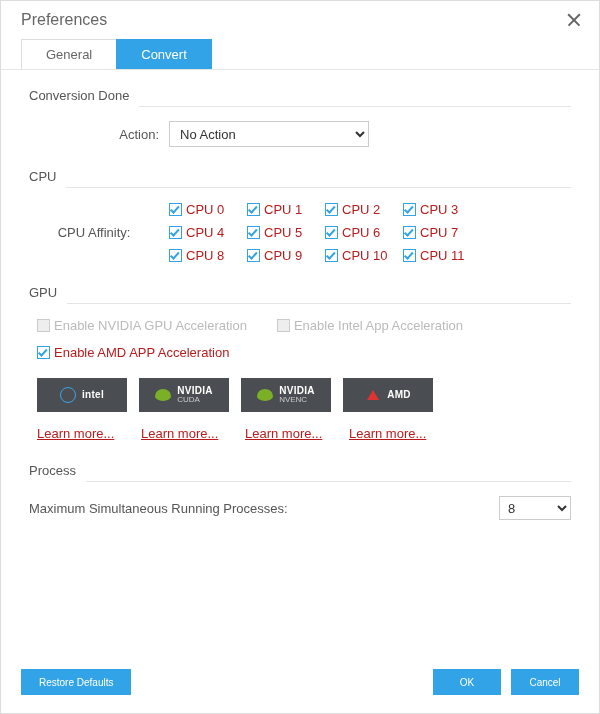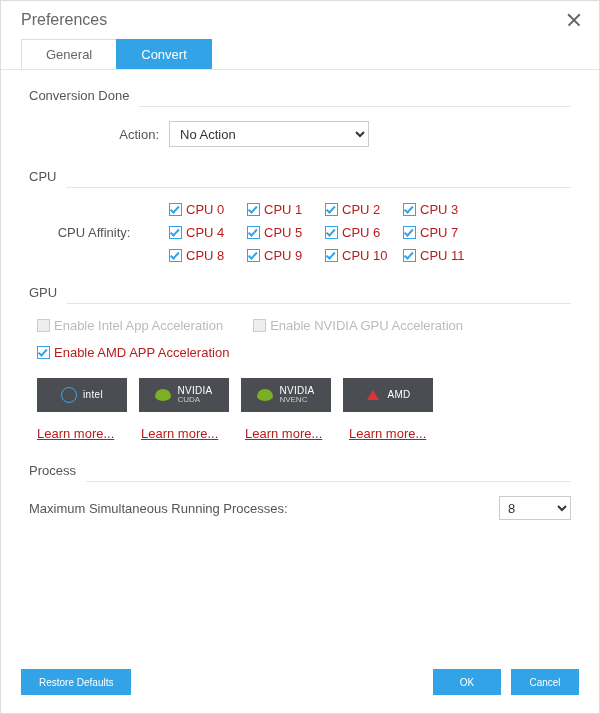--- a/index.html
+++ b/index.html
@@ -28,21 +28,21 @@
 .box { width: 13px; height: 13px; border: 1px solid #32a3e6; display: inline-flex; align-items: center; justify-content: center; background:#fff; }
 .box.checked::after { content: ""; width: 7px; height: 3px; border-left: 2px solid #32a3e6; border-bottom: 2px solid #32a3e6; transform: rotate(-48deg) translate(0px,-1px); }
 .box.disabled { border-color: #ccc; background:#eee; }
 .gpu-row { display: flex; gap: 30px; margin: 8px 0 12px 8px; }
 .chk.disabled { color: #bbb; }
 .amd-row { margin: 6px 0 18px 8px; }
 .badge-row { display: flex; gap: 12px; margin-left: 8px; }
 .badge { width: 90px; height: 34px; background: #4a4e52; color: #fff; display: flex; align-items: center; justify-content: center; gap: 6px; font-size: 11px; position:relative; }
 .badge .logo { width: 16px; height: 16px; display:inline-flex; align-items:center; justify-content:center; }
 .badge .txt { display:flex; flex-direction:column; line-height:1; }
-.badge .txt .top { font-size:10px; font-weight:normal; letter-spacing:0.3px; }
+.badge .txt .top { font-size:10px; font-weight:bold; letter-spacing:0.3px; }
 .badge .txt .bot { font-size:8px; color:#ccc; }
 .intel-ring { width:16px; height:16px; border:1.5px solid #3aa6e6; border-radius:50%; }
 .nv-eye { width:16px; height:12px; background:#7bb026; border-radius:50% 50% 50% 50% / 60% 60% 40% 40%; }
 .amd-tri { width:0; height:0; border-left:6px solid transparent; border-right:6px solid transparent; border-bottom:10px solid #d33; transform: rotate(0deg); }
 .learn-row { display: flex; gap: 14px; margin: 14px 0 4px 8px; }
 .learn-row a { color: #b91c1c; font-size: 13px; text-decoration: underline; cursor:pointer; width:90px; display:inline-block; white-space:nowrap; overflow:hidden; text-overflow:ellipsis; }
 .proc-row { display: flex; align-items: center; justify-content: space-between; }
 .proc-row select { width: 72px; height: 24px; border:1px solid #ccc; background:#fff; padding:1px 4px; font-size:13px; color:#333; }
 .footer { display: flex; align-items: center; justify-content: space-between; padding: 12px 20px 18px 20px; }
 .btn { height: 26px; padding: 0 18px; background: #32a3e6; color: #fff; border: none; font-size: 10px; cursor: pointer; }
@@ -143,25 +143,25 @@
     </div>
 
     <div class="section">
       <div class="sec-head">
         <span class="section-title">GPU</span>
         <span class="line"></span>
       </div>
       <div class="gpu-row">
         <label class="chk disabled">
             <span class="box disabled"></span>
-            <span>Enable Intel App Acceleration</span>
+            <span>Enable NVIDIA GPU Acceleration</span>
           </label>
         <label class="chk disabled">
             <span class="box disabled"></span>
-            <span>Enable NVIDIA GPU Acceleration</span>
+            <span>Enable Intel App Acceleration</span>
           </label>
       </div>
       <div class="amd-row">
         <label class="chk">
             <span class="box checked"></span>
             <span>Enable AMD APP Acceleration</span>
           </label>
       </div>
       <div class="badge-row">
         <div class="badge">

